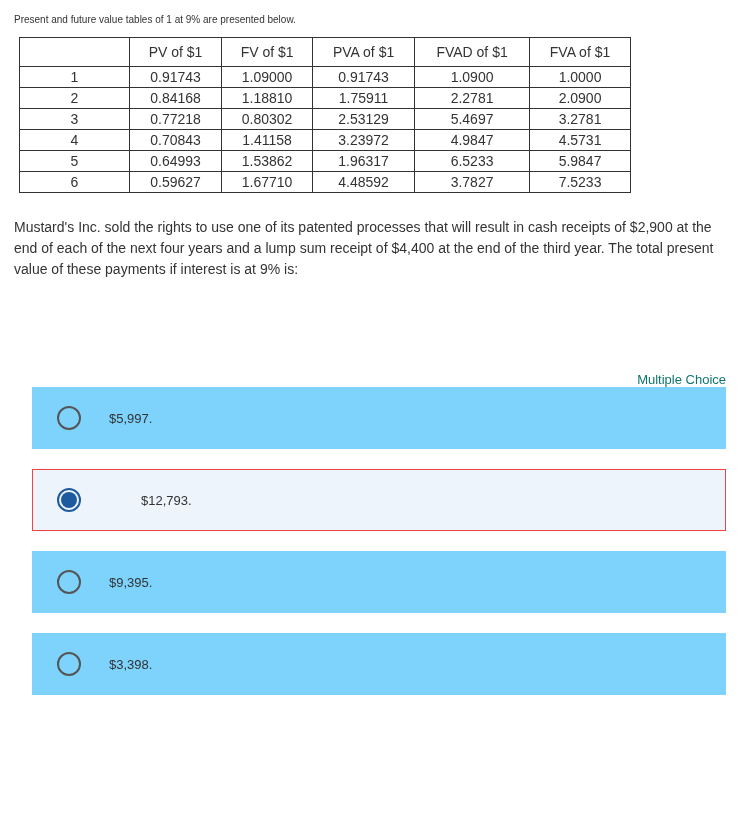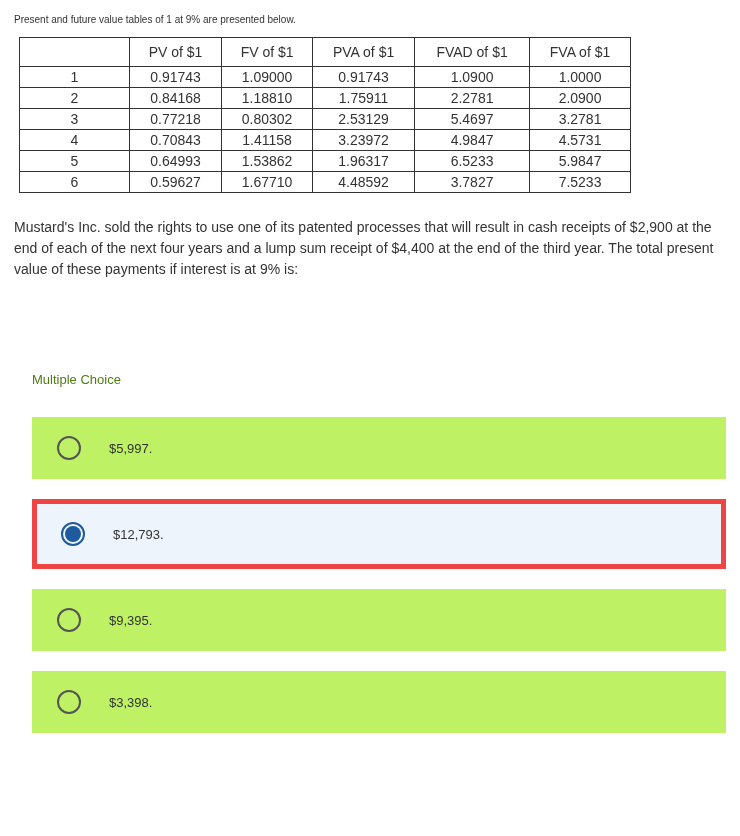--- a/index.html
+++ b/index.html
@@ -42,38 +42,39 @@
       width: 110px;
     }
     .question-text {
       font-size: 14px;
       color: #333;
       line-height: 1.5;
       margin-bottom: 92px;
     }
     .mc-label {
       font-size: 13px;
-      color: #4d7c0f;
+      color: #0f766e;
       margin-left: 18px;
-      margin-bottom: 30px;
+      text-align: right;
     }
     .options-container {
       margin-left: 18px;
     }
     .option-row {
       display: flex;
       align-items: center;
-      background: #bef264;
+      background: #7dd3fc;
       padding: 18px 24px;
       margin-bottom: 20px;
       border: 1px solid transparent;
     }
     .option-row.selected {
       background: #eef4fb;
-      border: 5px solid #ef4444;
+      border: 1px solid #ef4444;
+      gap: 32px;
     }
     .radio {
       width: 24px;
       height: 24px;
       border: 2px solid #555;
       border-radius: 50%;
       margin-right: 28px;
       flex-shrink: 0;
       display: flex;
       align-items: center;

